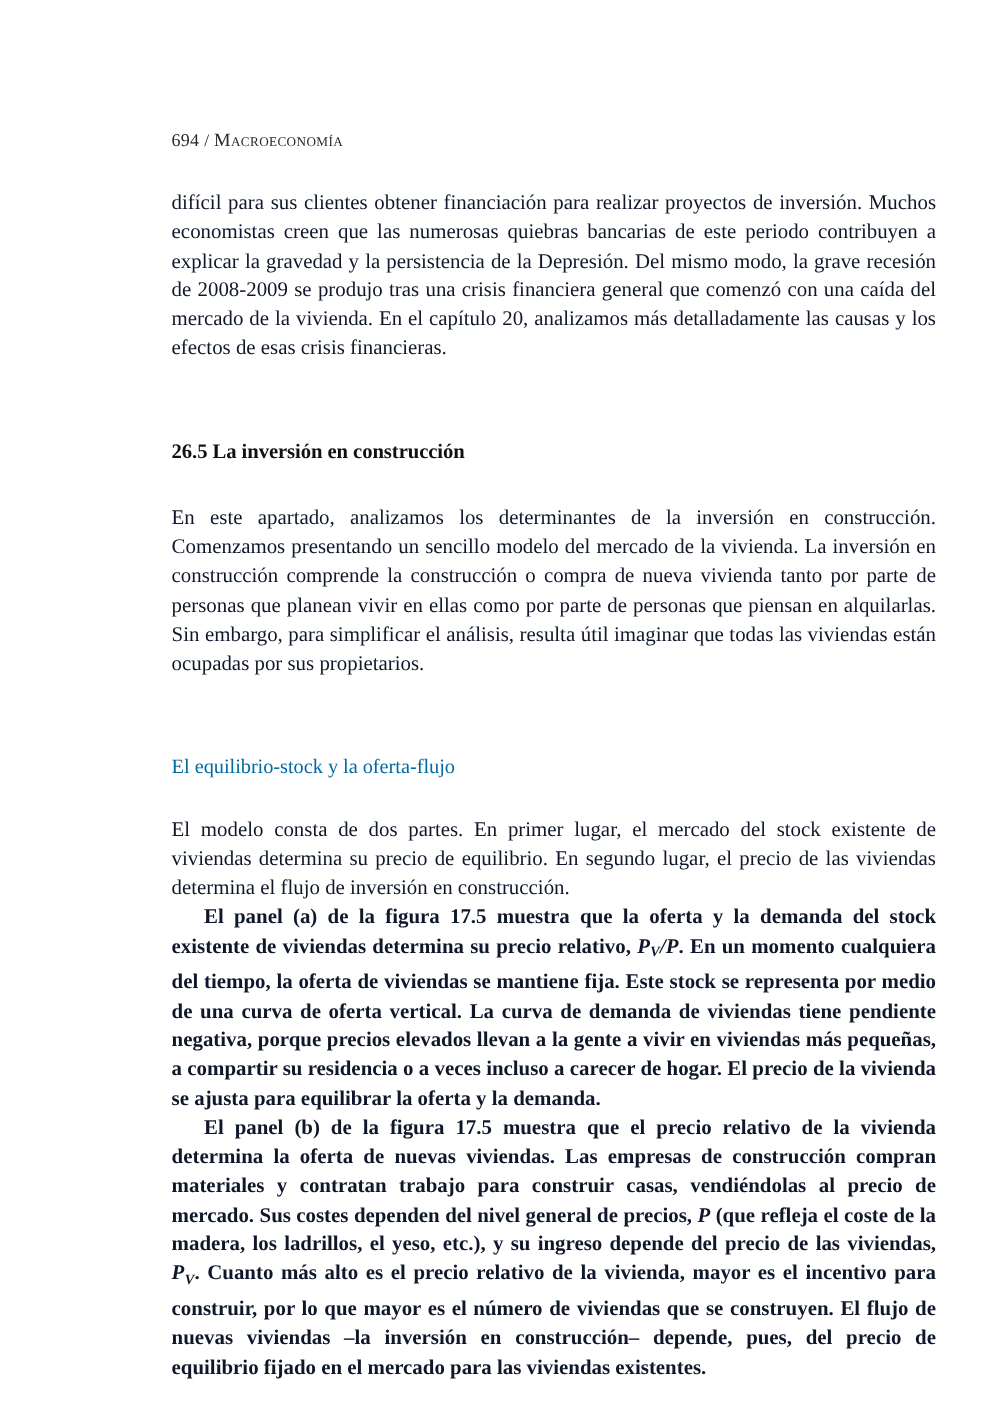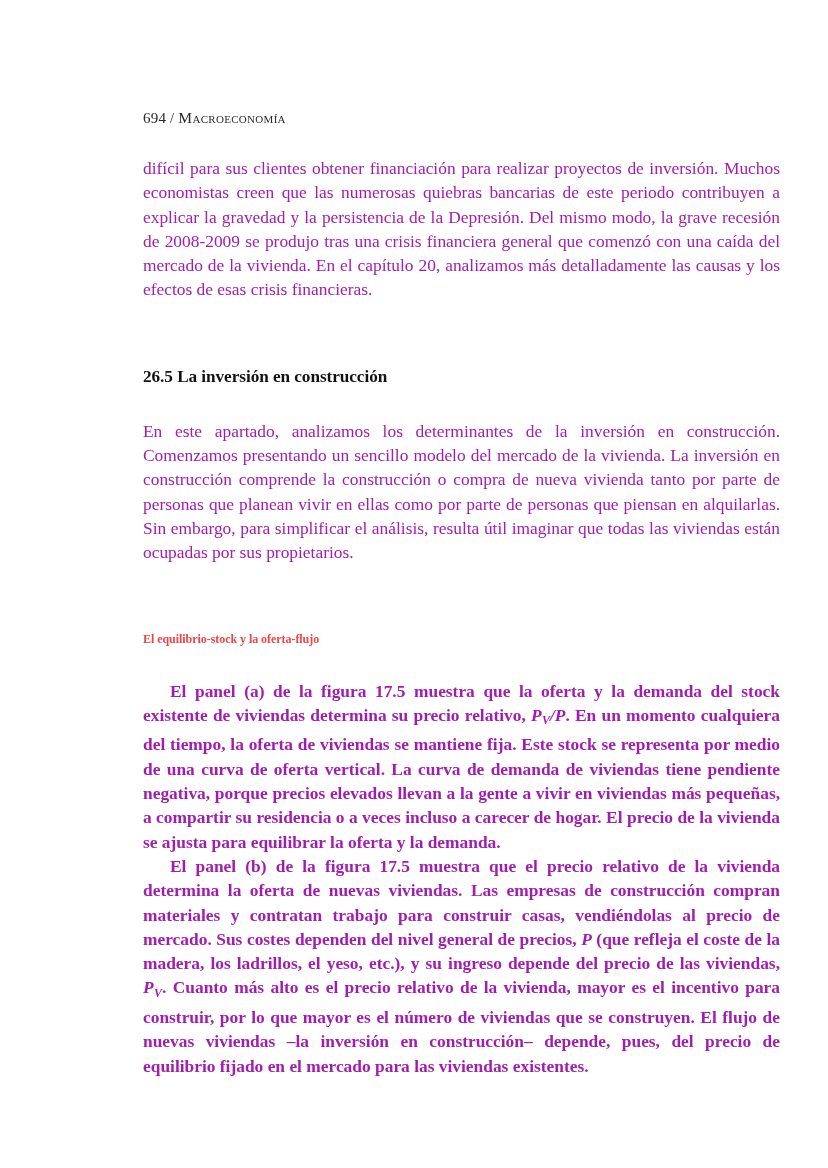--- a/index.html
+++ b/index.html
@@ -50,42 +50,42 @@
     width: 637px;
   }
 
   p.body {
     margin: 0;
     font-size: 17.4px;
     line-height: 24.3px;
     text-align: justify;
     text-justify: inter-word;
     hyphens: manual;
-    color: #a21caf;
+    color: #0f172a;
   }
   p.body.indent {
     text-indent: 27px;
     font-weight: bold;
   }
 
   h2.section-head {
     margin: 0;
     font-size: 17.2px;
     line-height: 24px;
     font-weight: bold;
     letter-spacing: -0.05px;
     color: #111111;
   }
   h3.sub-head {
     margin: 0;
-    font-size: 12px;
+    font-size: 17.0px;
     line-height: 24px;
-    font-weight: bold;
+    font-weight: normal;
     letter-spacing: -0.05px;
-    color: #ef4444;
+    color: #0369a1;
   }
 
   .spacer-before-section { height: 63px; }
   .spacer-after-section  { height: 30px; }
   .spacer-before-sub     { height: 62px; }
   .spacer-after-sub      { height: 28px; }
 
   
   .math {
     font-style: italic;
@@ -119,19 +119,20 @@
     <div class="spacer-after-section"></div>
 
     <p class="body">En este apartado, analizamos los determinantes de la inversión en construcción. Comenzamos presentando un sencillo modelo del mercado de la vivienda. La inversión en construcción comprende la construcción o compra de nueva vivienda tanto por parte de personas que planean vivir en ellas como por parte de personas que piensan en alquilarlas. Sin embargo, para simplificar el análisis, resulta útil imaginar que todas las viviendas están ocupadas por sus propietarios.</p>
 
     <div class="spacer-before-sub"></div>
 
     <h3 class="sub-head">El equilibrio-stock y la oferta-flujo</h3>
 
     <div class="spacer-after-sub"></div>
 
+    <p class="body">El modelo consta de dos partes. En primer lugar, el mercado del stock existente de viviendas determina su precio de equilibrio. En segundo lugar, el precio de las viviendas determina el flujo de inversión en construcción.</p>
 
     <p class="body indent"><span>El panel (a) de la figura 17.5 muestra que la oferta y la demanda del stock existente de viviendas determina su precio relativo, </span><span class="math"><span>P</span><sub>V</sub><span>/</span><span>P</span></span><span>. En un momento cualquiera del tiempo, la oferta de viviendas se mantiene fija. Este stock se representa por medio de una curva de oferta vertical. La curva de demanda de viviendas tiene pendiente negativa, porque precios elevados llevan a la gente a vivir en viviendas más pequeñas, a compartir su residencia o a veces incluso a carecer de hogar. El precio de la vivienda se ajusta para equilibrar la oferta y la demanda.</span></p>
 
     <p class="body indent"><span>El panel (b) de la figura 17.5 muestra que el precio relativo de la vivienda determina la oferta de nuevas viviendas. Las empresas de construcción compran materiales y contratan trabajo para construir casas, vendiéndolas al precio de mercado. Sus costes dependen del nivel general de precios, </span><span class="math">P</span><span> (que refleja el coste de la madera, los ladrillos, el yeso, etc.), y su ingreso depende del precio de las viviendas, </span><span class="math"><span>P</span><sub>V</sub></span><span>. Cuanto más alto es el precio relativo de la vivienda, mayor es el incentivo para construir, por lo que mayor es el número de viviendas que se construyen. El flujo de nuevas viviendas –la inversión en construcción– depende, pues, del precio de equilibrio fijado en el mercado para las viviendas existentes.</span></p>
 
   </div>
 </div>
 
 </body></html>

